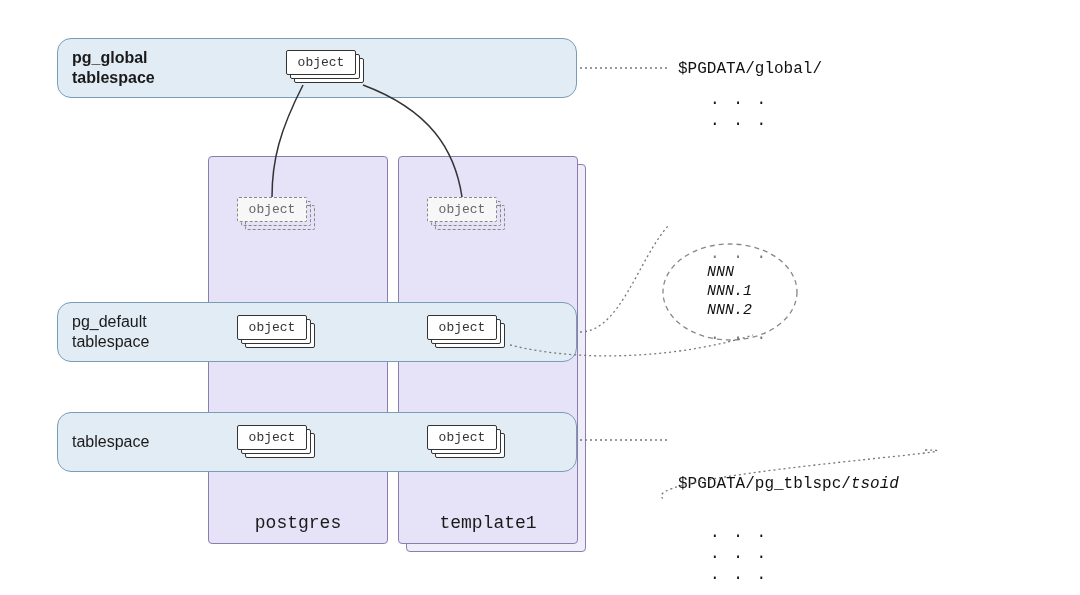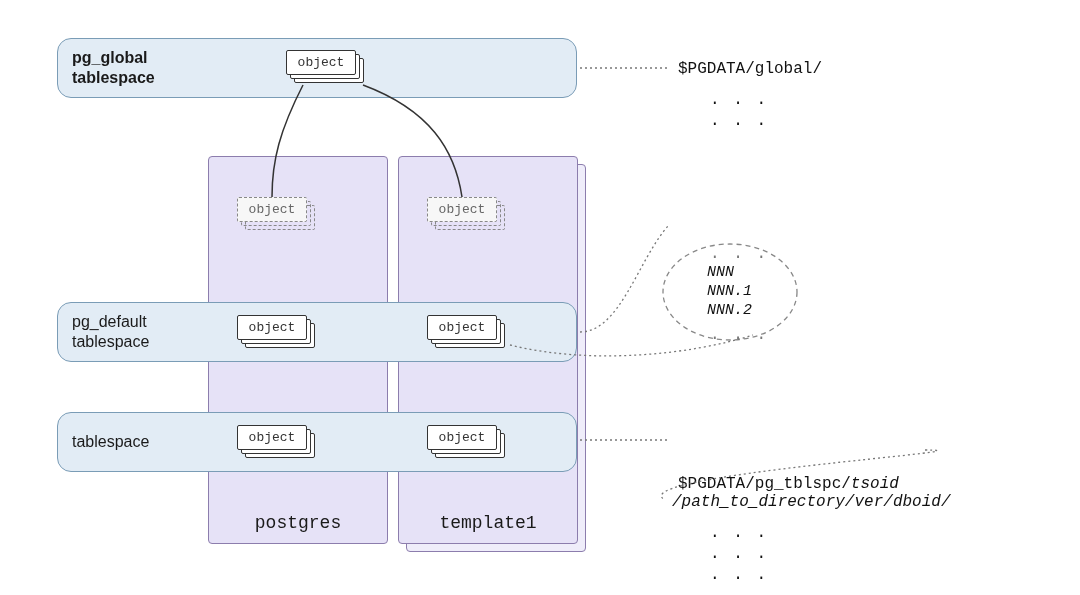--- a/index.html
+++ b/index.html
@@ -177,23 +177,20 @@
     <div>NNN</div>
     <div>NNN.1</div>
     <div>NNN.2</div>
   </div>
   <div class="dots" style="left:710px; top:326px; color:#777;">. . .</div>
 
   <div class="path-text" style="left:678px; top:448px;margin-top:27px;">
     <span>$PGDATA/pg_tblspc/</span><span class="it">tsoid</span>
   </div>
 
-  <div class="path-text" style="left:672px; top:493px; font-style: italic;">
-    <span style="font-style: italic;">/</span><span class="it">path_to_directory</span><span style="font-style: italic;">/</span><span class="it">ver</span><span style="font-style: italic;">/</span><span class="it">dboid</span><span style="font-style: italic;">/</span>
-  </div>
   <div class="dots" style="left:710px; top:524px;">. . .</div>
   <div class="dots" style="left:710px; top:545px;">. . .</div>
   <div class="dots" style="left:710px; top:566px;">. . .</div>
 
   <svg class="overlay">
     <defs>
       <marker id="arrow" markerWidth="8" markerHeight="8" refX="6" refY="3" orient="auto">
         <path d="M0,0 L7,3 L0,6 Z" class="marker-arrow"></path>
       </marker>
     </defs>

